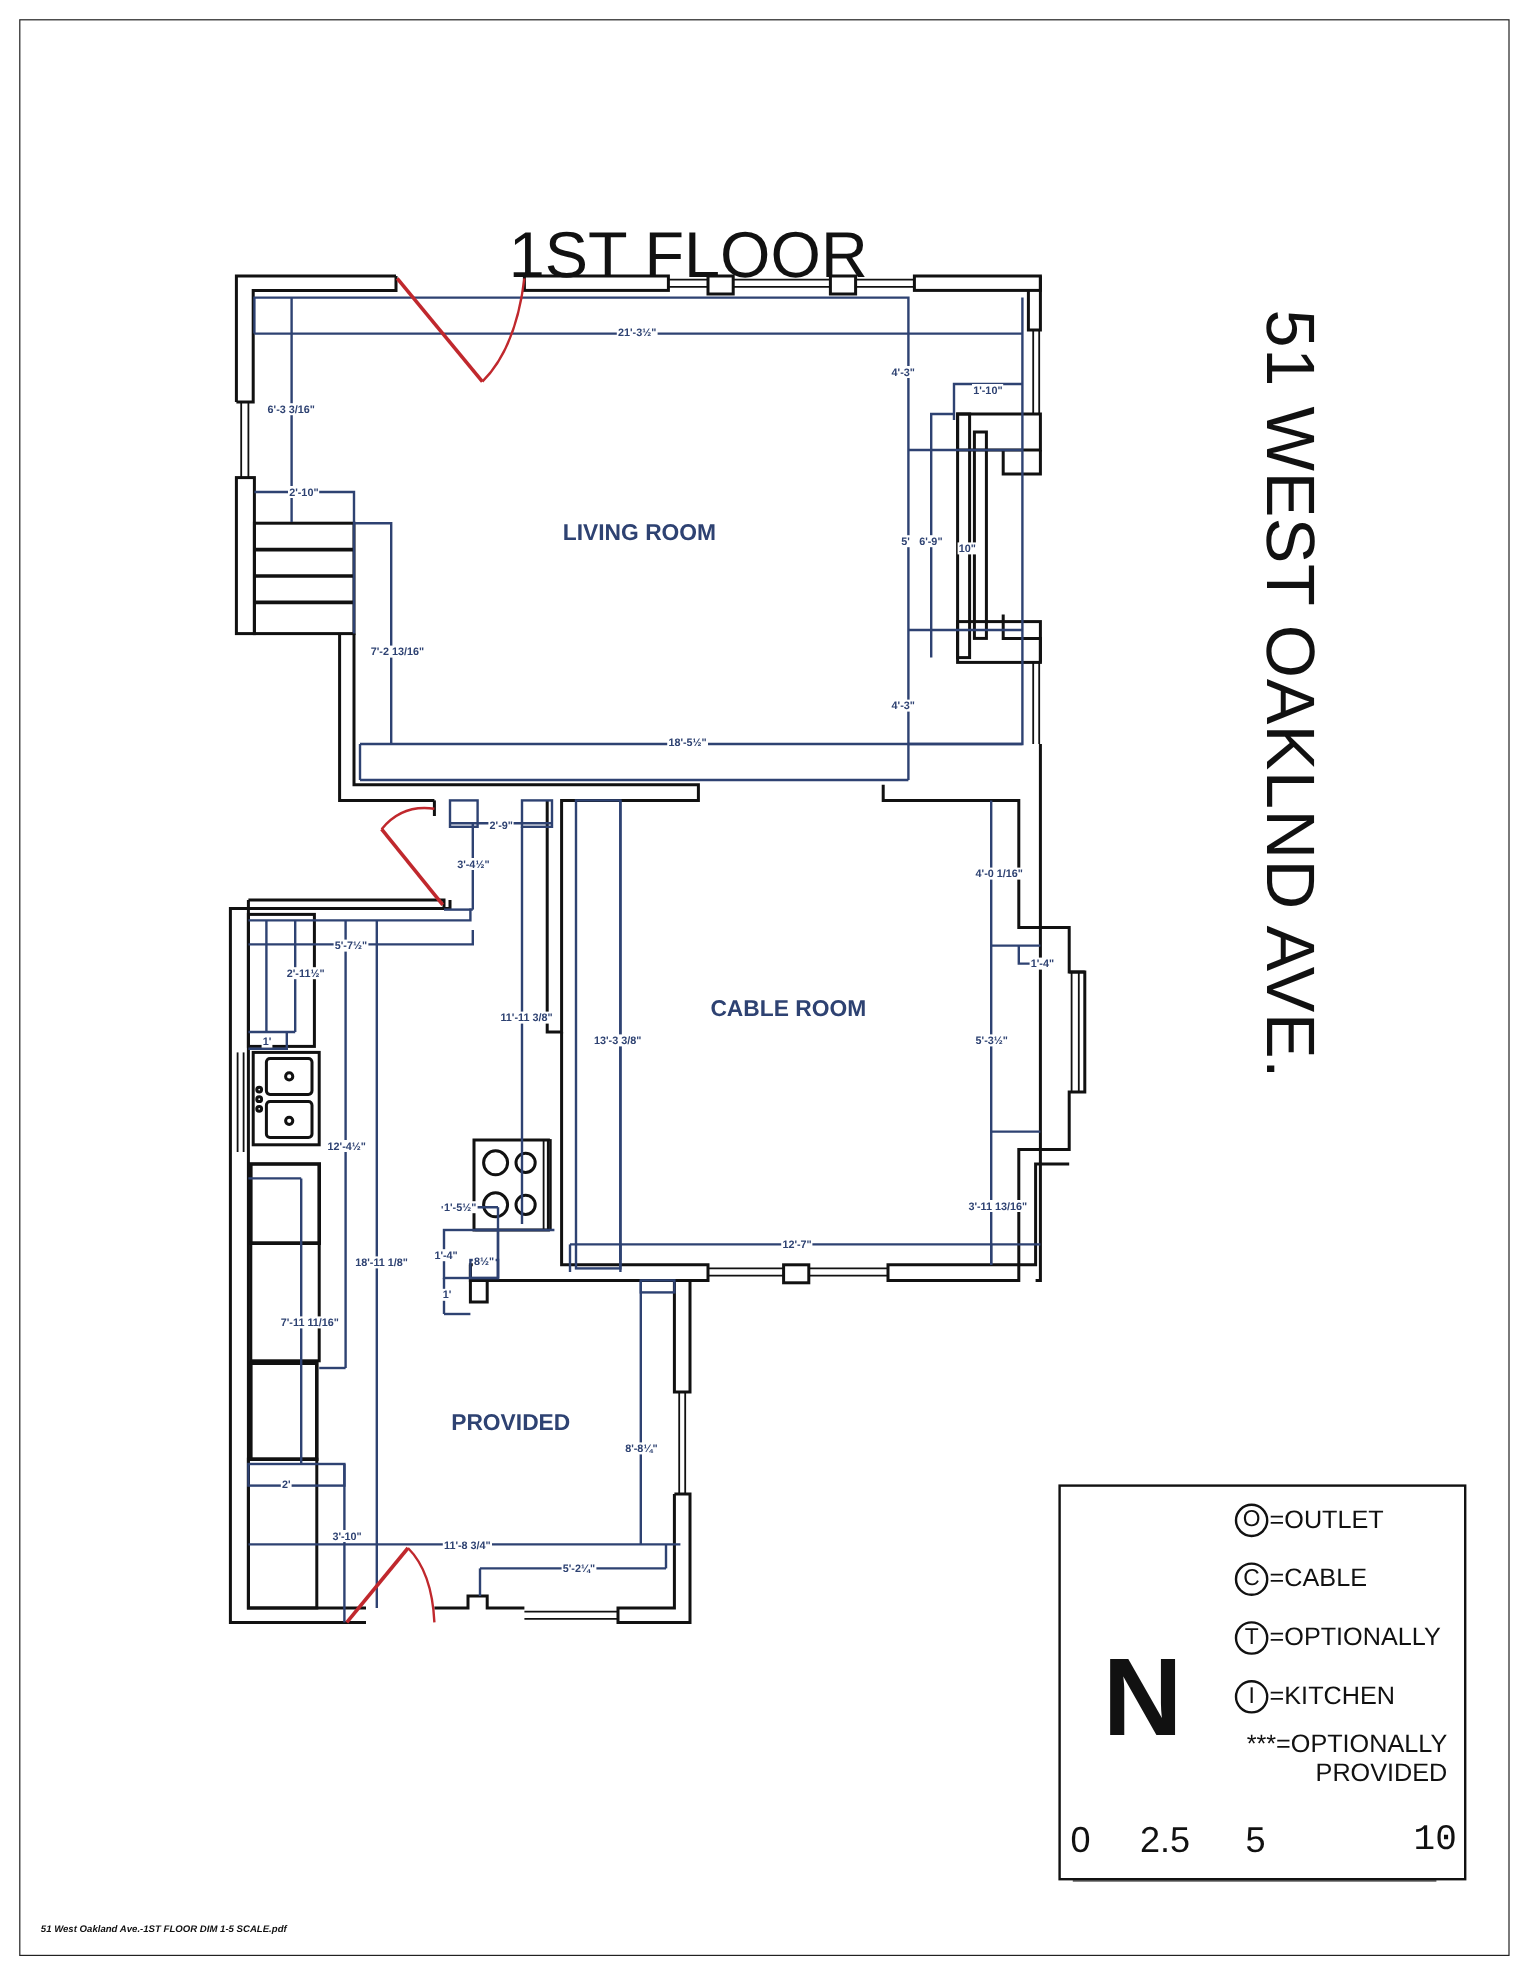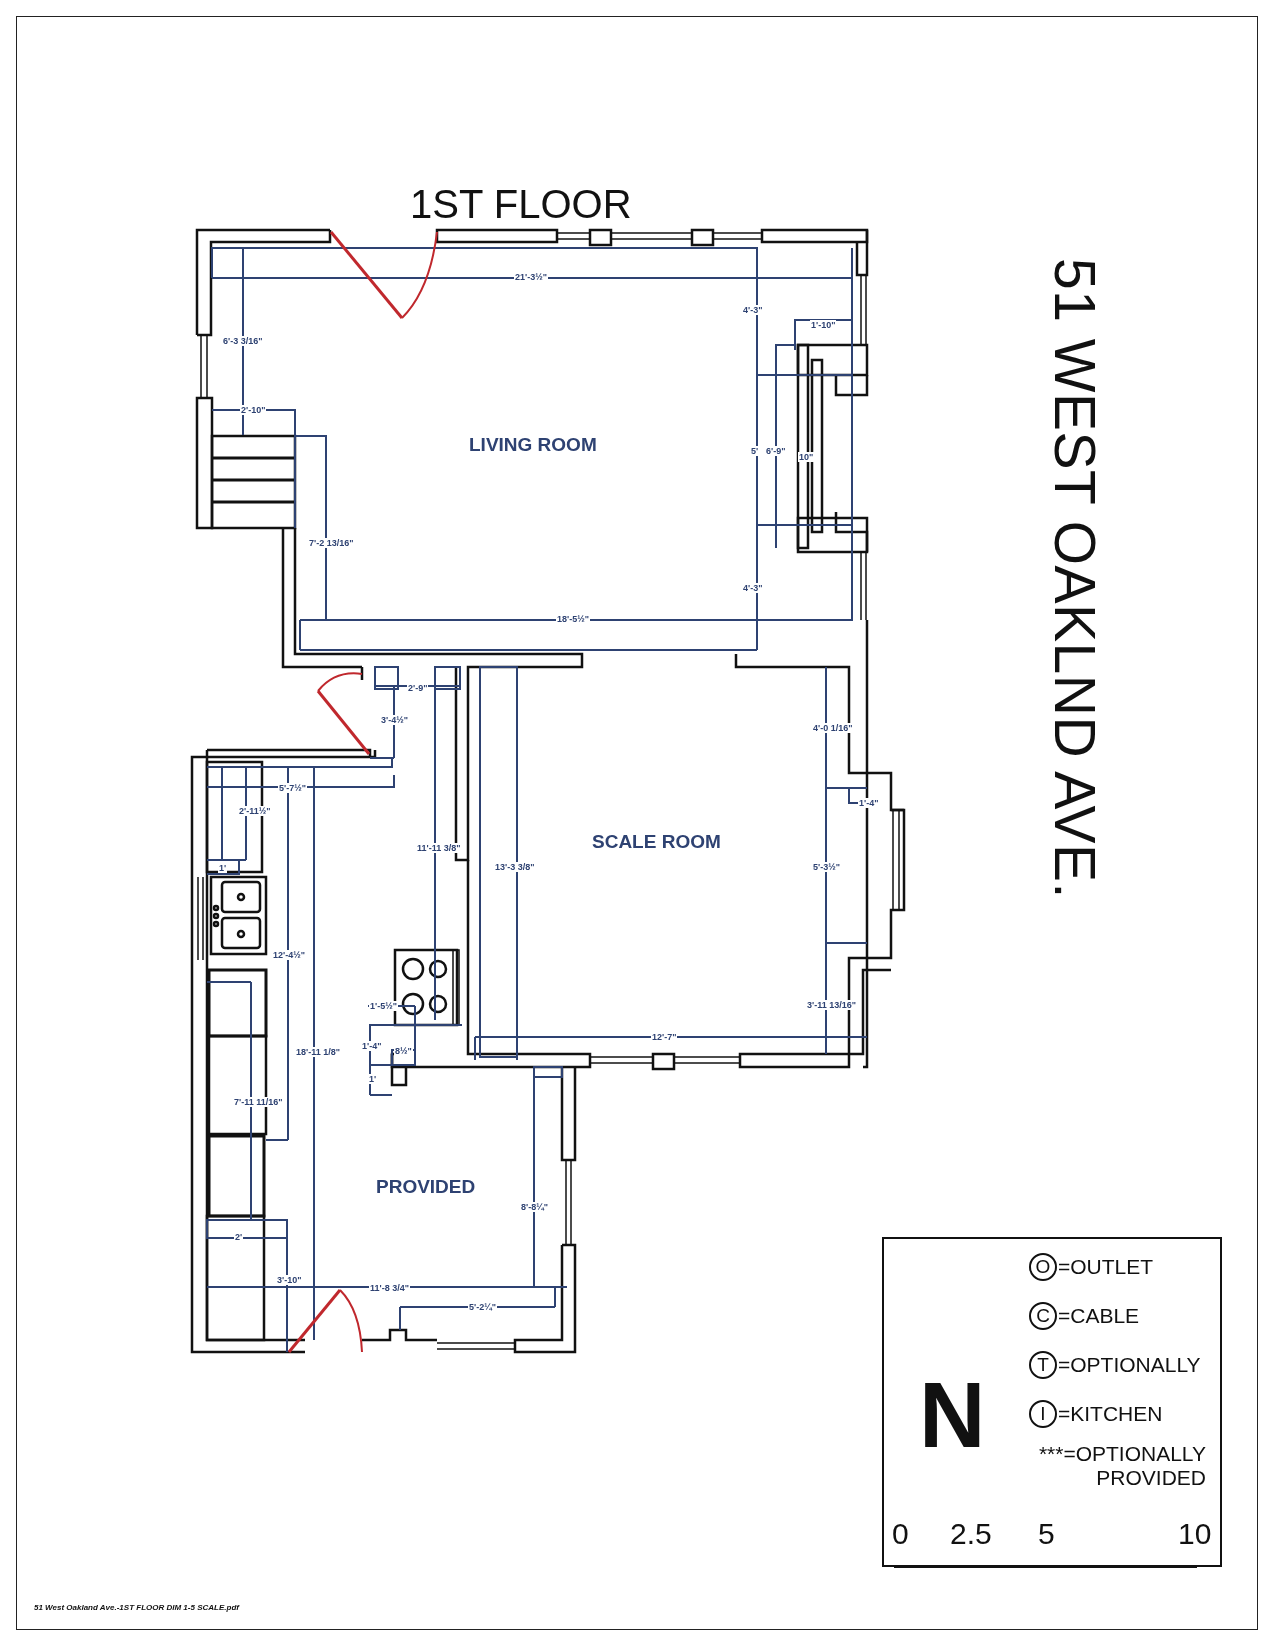--- a/index.html
+++ b/index.html
@@ -1,19 +1,19 @@
 <!DOCTYPE html>
 <html><head>
 <meta charset="utf-8">
 <style>
   html, body { margin: 0; padding: 0; background: #ffffff; }
   body { width: 1275px; height: 1650px; position: relative; overflow: hidden; font-family: "Liberation Sans", sans-serif; }
   .sheet { position: absolute; left: 16px; top: 16px; width: 1242px; height: 1614px; border: 1.5px solid #222; box-sizing: border-box; }
   svg.plan { position: absolute; left: 0; top: 0; }
-  .title { position: absolute; left: 410px; top: 182px; font-size: 40px; color: #111; letter-spacing: 0px; }
+  .title { position: absolute; left: 424px; top: 182px; font-size: 54px; color: #111; letter-spacing: 0px; }
   .address-wrap { position: absolute; left: 1030px; top: 258px; width: 80px; height: 740px; }
   .address-text { position: absolute; left: 78px; top: 0; transform-origin: left top; transform: rotate(90deg); font-size: 57px; color: #111; white-space: nowrap; letter-spacing: 0.5px; }
   .room-label { position: absolute; color: #2e4272; font-weight: bold; font-size: 19px; white-space: nowrap; }
   .dim { position: absolute; color: #2e4272; font-weight: bold; font-size: 9px; white-space: nowrap; background: #fff; line-height: 10px; padding: 0 1px; }
   .legend { position: absolute; left: 882px; top: 1237px; width: 340px; height: 330px; border: 2px solid #111; box-sizing: border-box; background: #fff; }
   .legend-item { position: absolute; left: 145px; font-size: 21px; color: #111; white-space: nowrap; display: flex; align-items: center; }
   .legend-item .sym { display: inline-flex; width: 28px; height: 28px; border: 2px solid #111; border-radius: 50%; align-items: center; justify-content: center; font-size: 19px; box-sizing: border-box; margin-right: 1px; }
   .legend-note { position: absolute; right: 14px; font-size: 21px; color: #111; text-align: right; white-space: nowrap; }
   .scale-label { position: absolute; top: 278px; font-size: 30px; color: #111; }
   .north-n { position: absolute; left: 35px; top: 130px; font-size: 92px; font-weight: bold; color: #111; line-height: 1; }
@@ -199,21 +199,21 @@
   </g>
 </svg>
 
 <div class="title">1ST FLOOR</div>
 
 <div class="address-wrap">
   <div class="address-text">51 WEST OAKLND AVE.</div>
 </div>
 
 <div class="room-label" style="left:469px; top:434px;">LIVING ROOM</div>
-<div class="room-label" style="left:592px; top:831px;">SCALE ROOM</div>
+<div class="room-label" style="left:592px; top:831px;">CABLE ROOM</div>
 <div class="room-label" style="left:376px; top:1176px;">PROVIDED</div>
 
 <div class="dim" style="left:514px; top:272px;">21'-3½"</div>
 <div class="dim" style="left:222px; top:336px;">6'-3 3/16"</div>
 <div class="dim" style="left:240px; top:405px;">2'-10"</div>
 <div class="dim" style="left:308px; top:538px;">7'-2 13/16"</div>
 <div class="dim" style="left:556px; top:614px;">18'-5½"</div>
 <div class="dim" style="left:742px; top:305px;">4'-3"</div>
 <div class="dim" style="left:742px; top:583px;">4'-3"</div>
 <div class="dim" style="left:810px; top:320px;">1'-10"</div>
@@ -261,16 +261,16 @@
   <div class="legend-item" style="top:161px;">
     <span class="sym">I</span>
     <span>=KITCHEN</span>
   </div>
   <div class="legend-note" style="top:203px;">***=OPTIONALLY</div>
   <div class="legend-note" style="top:227px;">PROVIDED</div>
   <div class="north-n">N</div>
   <div class="scale-label" style="left:8px;">0</div>
   <div class="scale-label" style="left:66px;">2.5</div>
   <div class="scale-label" style="left:154px;">5</div>
-  <div class="scale-label" style="left:294px;">10</div>
+  <div class="scale-label" style="left:294px;font-family:Liberation Mono, monospace;">10</div>
 </div>
 
 <div class="footer">51 West Oakland Ave.-1ST FLOOR DIM 1-5 SCALE.pdf</div>
 
 </body></html>

